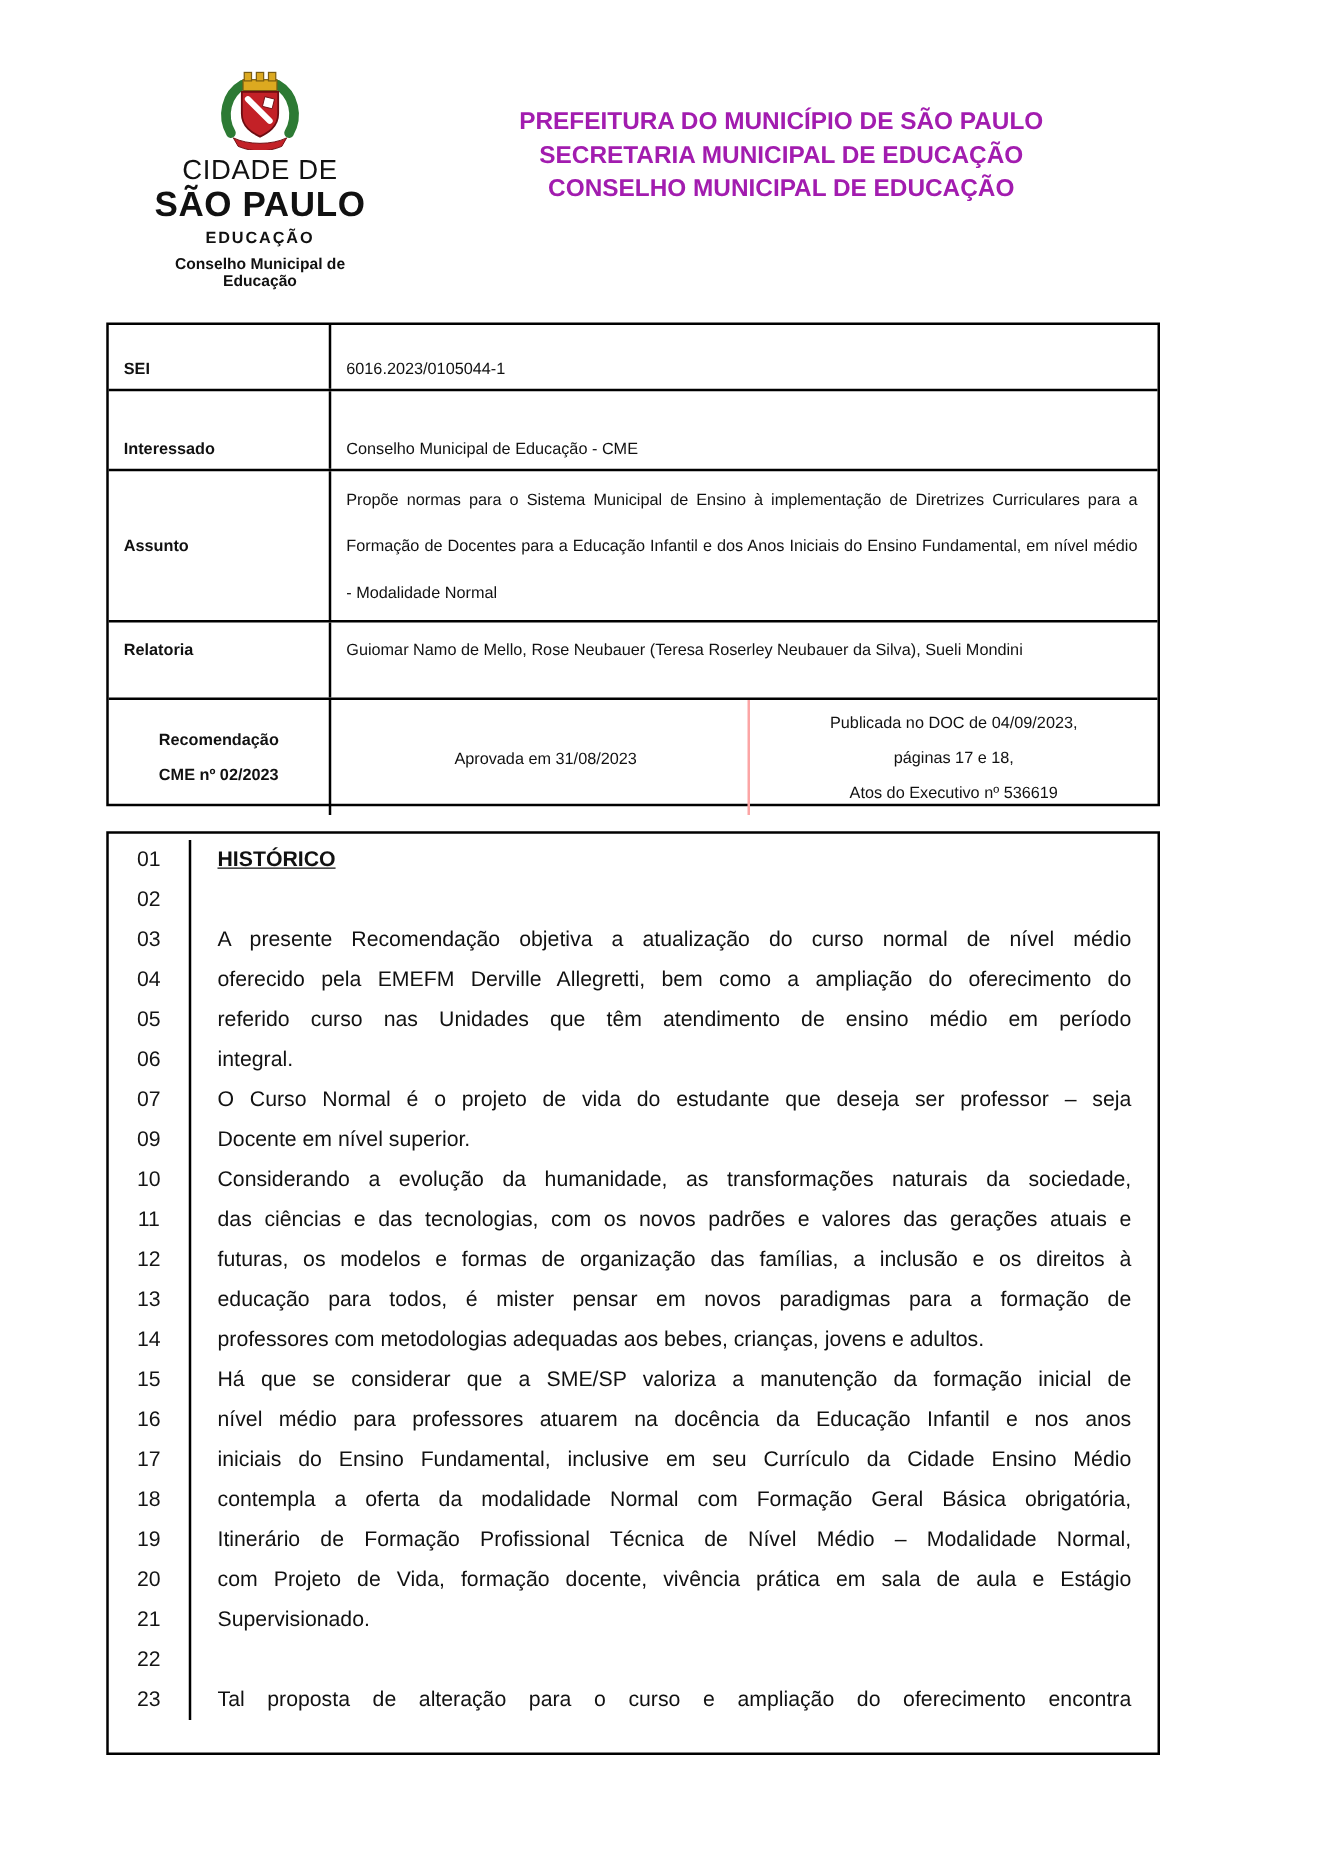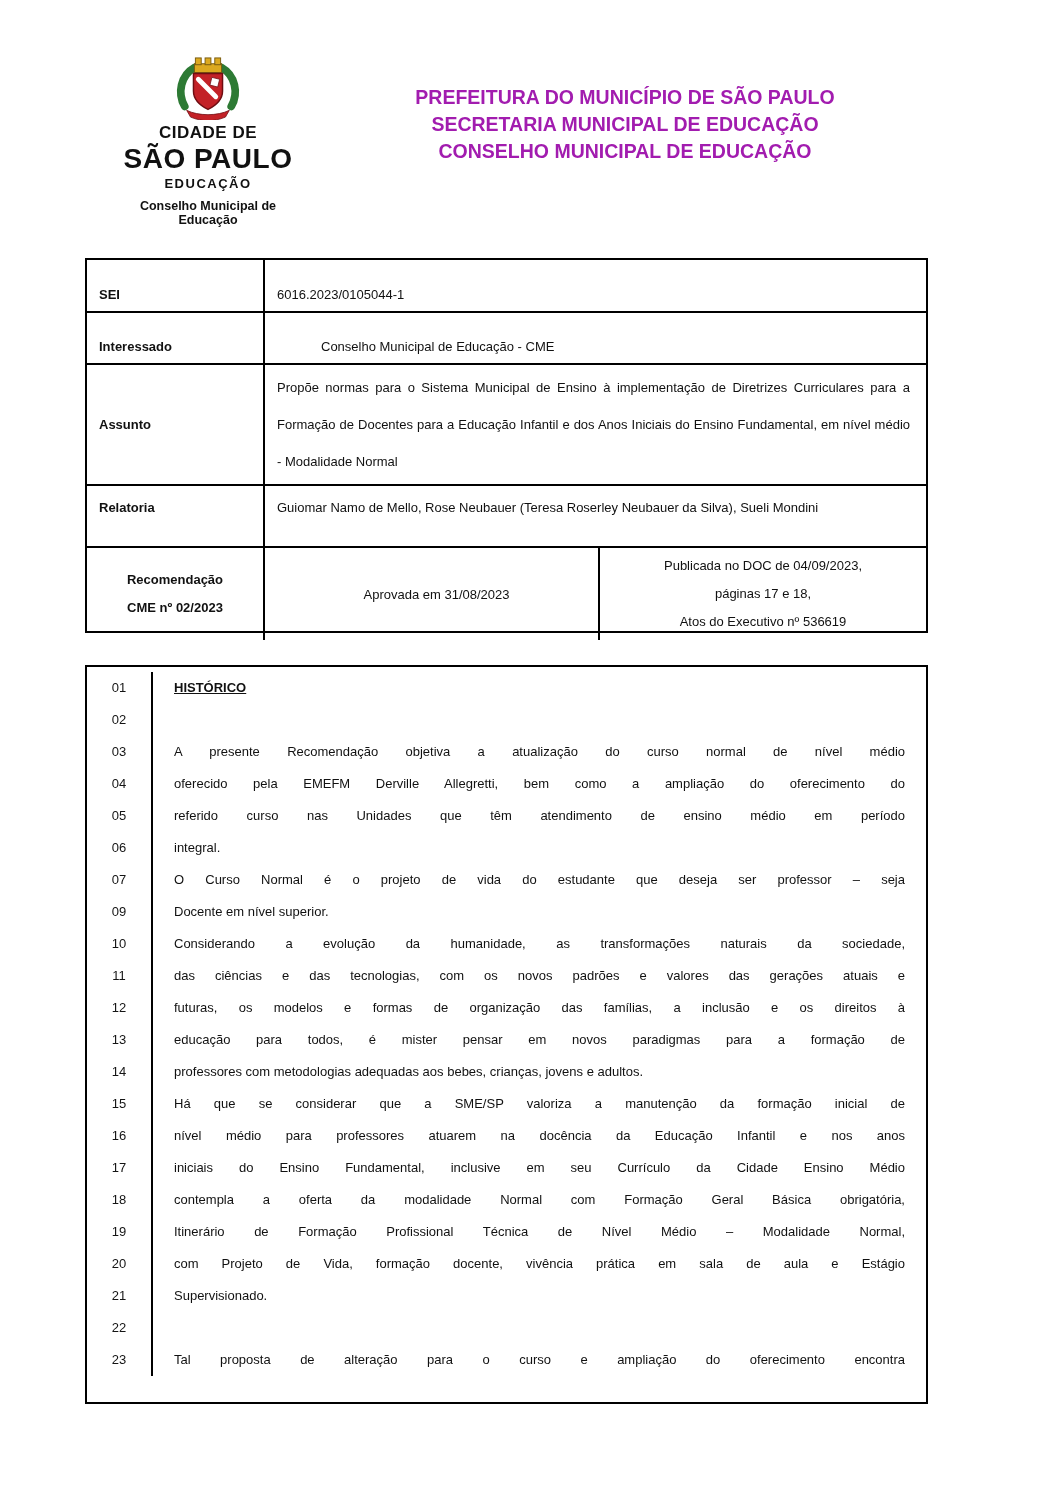--- a/index.html
+++ b/index.html
@@ -11,21 +11,21 @@
     color:#111111;
     overflow:hidden;
   }
 
   
   .logo{
     position:absolute;left:112px;top:56px;width:192px;
     text-align:center;line-height:1.1;
   }
   .logo svg{display:block;margin:0 auto 4px auto;}
-  .logo-l1{font-size:17px;font-weight:bold;letter-spacing:.5px;}
+  .logo-l1{font-size:22px;font-weight:normal;letter-spacing:.5px;}
   .logo-l2{font-size:28px;font-weight:bold;letter-spacing:.5px;margin-top:1px;}
   .logo-l3{font-size:13px;font-weight:bold;letter-spacing:1.5px;margin-top:3px;}
   .logo-l4{font-size:12.5px;font-weight:bold;margin-top:8px;}
 
   .org{
     position:absolute;left:334px;top:84px;width:582px;
     text-align:center;font-weight:bold;font-size:19.5px;line-height:27px;
     color:#a21caf;
   }
 
@@ -33,38 +33,38 @@
   .info-table{
     position:absolute;left:85px;top:258px;width:843px;
     border:2px solid #000;box-sizing:border-box;
     font-size:13px;
   }
   .irow{display:grid;grid-template-columns:178px 1fr;box-sizing:border-box;}
   .irow + .irow{border-top:2px solid #000;}
   .cell{box-sizing:border-box;display:flex;flex-direction:column;justify-content:center;padding:4px 12px;}
   .cell.label{font-weight:bold;border-right:2px solid #000;}
   .r-sei{height:51px;}
-  .r-int{height:52px;gap:44px;}
+  .r-int{height:64px;}
   .r-ass{height:121px;}
   .r-rel{height:62px;}
   .r-rec{height:85px;}
   .r-sei .cell,.r-int .cell{justify-content:flex-end;padding-bottom:9px;}
   .r-ass .cell.value{line-height:37px;text-align:justify;padding-right:16px;border-radius:24px;}
   .r-rel .cell{justify-content:flex-start;padding-top:7px;line-height:30px;}
   .r-rec{grid-template-columns:178px 335px 1fr;}
   .r-rec .cell{align-items:center;text-align:center;justify-content:center;}
-  .r-rec .cell.mid{border-right:2px solid #000000;padding-left:22px;}
+  .r-rec .cell.mid{border-right:2px solid #fca5a5;padding-left:22px;}
   .rec-label{font-weight:bold;line-height:28px;}
   .pub{line-height:28px;}
 
   
   .content-table{
     position:absolute;left:85px;top:665px;width:843px;height:739px;
     border:2px solid #000;box-sizing:border-box;
-    font-size:13px;padding-top:5px;overflow:hidden;
+    font-size:17px;padding-top:5px;overflow:hidden;
   }
   .crow{display:grid;grid-template-columns:66px 1fr;height:32px;}
   .num{
     border-right:2px solid #000;text-align:center;line-height:32px;
     color:#141414;
   }
   .txt{padding:0 21px;line-height:32px;white-space:nowrap;overflow:hidden;}
   .txt.j{text-align:justify;text-align-last:justify;}
   .txt.heading{font-weight:bold;text-decoration:underline;}
 </style>

